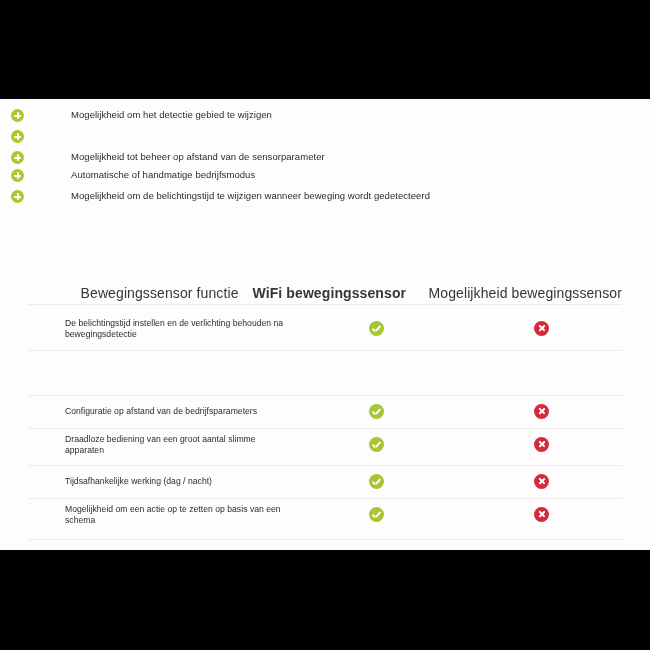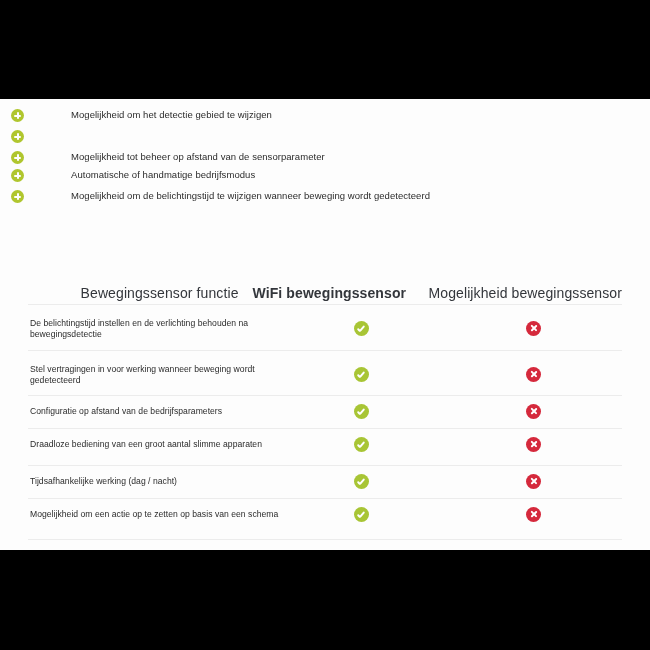--- a/index.html
+++ b/index.html
@@ -154,20 +154,21 @@
     align-items: center;
   }
   .cell-feature {
     width: 275px;
     font-size: 8.6px;
     line-height: 11px;
     color: #2b2b2b;
     letter-spacing: 0.03px;
     padding-left: 2px;
     box-sizing: border-box;
+    margin-left: 35px;
   }
   .cell-mark {
     width: 181px;
     display: flex;
     align-items: center;
     justify-content: flex-start;
     padding-left: 75px;
     box-sizing: border-box;
   }
   .cell-mark.mark-second {
@@ -288,35 +289,20 @@
         <div class="cell-mark mark-second">
           <span class="mark-icon mark-no">
               <span class="stroke-a"></span>
               <span class="stroke-b"></span>
             </span>
         </div>
       </div>
 
       <div class="divider" style="top:251px"></div>
 
-      <div class="table-row" style="top:259px">
-        <div class="cell-feature">Stel vertragingen in voor werking wanneer beweging wordt gedetecteerd</div>
-        <div class="cell-mark">
-          <span class="mark-icon mark-yes">
-              <span class="stroke-a"></span>
-              <span class="stroke-b"></span>
-            </span>
-        </div>
-        <div class="cell-mark mark-second">
-          <span class="mark-icon mark-no">
-              <span class="stroke-a"></span>
-              <span class="stroke-b"></span>
-            </span>
-        </div>
-      </div>
 
       <div class="divider" style="top:296px"></div>
 
       <div class="table-row" style="top:296px">
         <div class="cell-feature">Configuratie op afstand van de bedrijfsparameters</div>
         <div class="cell-mark">
           <span class="mark-icon mark-yes">
               <span class="stroke-a"></span>
               <span class="stroke-b"></span>
             </span>

